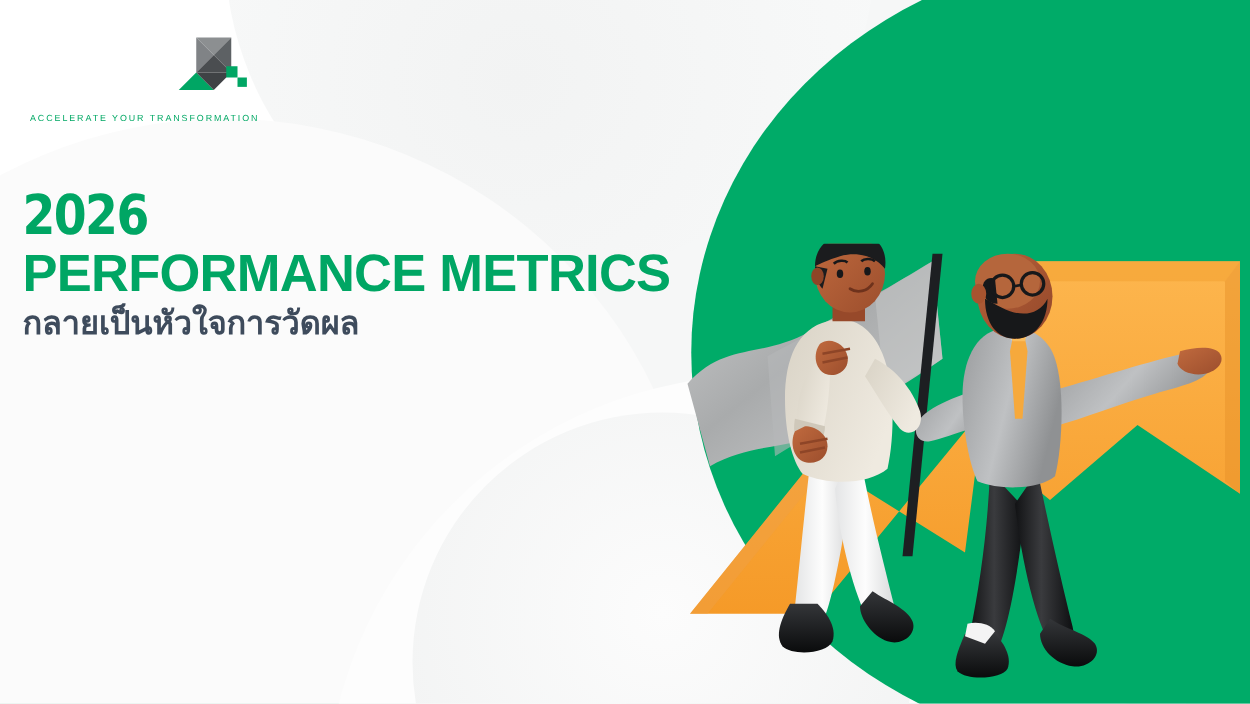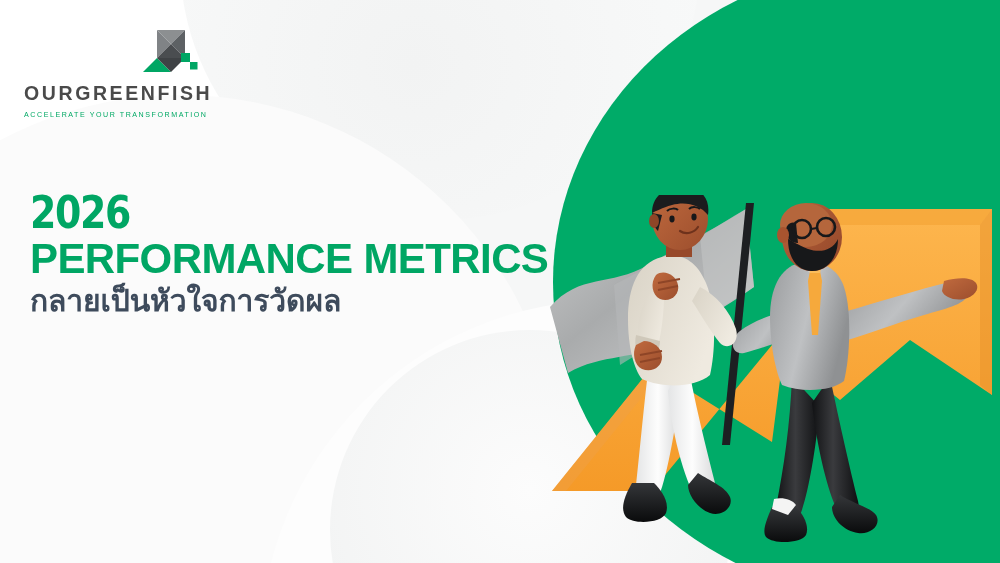--- a/index.html
+++ b/index.html
@@ -46,39 +46,39 @@
     font-size:19.5px; font-weight:bold; letter-spacing:2.6px;
     color:#4a4a4a; line-height:1; white-space:nowrap;
   }
   .logo-tag {
     margin-top:7px;
     font-size:7.1px; font-weight:normal; letter-spacing:1.55px;
     color:#00a864; white-space:nowrap;
   }
 
   
-  .copy { position:absolute; left:30px; top:152px; width:540px;margin-top:40px; }
+  .copy { position:absolute; left:18px; top:152px; width:540px; }
   .year {
     font-size:44px; font-weight:bold; color:#00a664;
     letter-spacing:-1.5px; line-height:0.96;
     transform:scaleX(0.86); transform-origin:left center;
     font-family:"DejaVu Sans", sans-serif;
   }
   .headline {
     margin-top:2px;
     font-size:42px; font-weight:bold; color:#00a664;
     letter-spacing:-0.6px; line-height:1.08;
     white-space:nowrap;
   }
   .sub1, .sub2 {
     color:#3e4b5c; font-weight:bold; line-height:1.28;
     letter-spacing:-0.1px; white-space:nowrap;
   }
   .sub1 { font-size:24.5px; margin-top:6px; }
-  .sub2 { font-size:30px; }
+  .sub2 { font-size:26px; }
 
   
   .illo { position:absolute; left:540px; top:195px; width:460px; height:368px; }
   .illo svg { display:block; }
 </style>
 </head>
 <body>
 
 <div id="banner">
 
@@ -99,21 +99,20 @@
         <polygon points="30,1 44,15 30,29" fill="#808386"></polygon>
         <polygon points="58,1 58,29 44,15" fill="#5d6164"></polygon>
         <polygon points="44,15 58,29 30,29" fill="#4a4d50"></polygon>
         <polygon points="30,29 44,43 16,43" fill="#00a664"></polygon>
         <polygon points="30,29 58,29 44,43" fill="#3f4245"></polygon>
         <rect x="54" y="24" width="9" height="9" fill="#00a664"></rect>
         <rect x="63" y="33" width="7.5" height="7.5" fill="#00a664"></rect>
       </svg>
     </div>
     <div class="logo-words">
-      <div class="logo-name">OURGREENFISH</div>
       <div class="logo-tag">ACCELERATE YOUR TRANSFORMATION</div>
     </div>
   </div>
 
   <div class="copy">
     <div class="year">2026</div>
     <div class="headline">PERFORMANCE METRICS</div>
     <div class="sub2">กลายเป็นหัวใจการวัดผล</div>
   </div>
 

